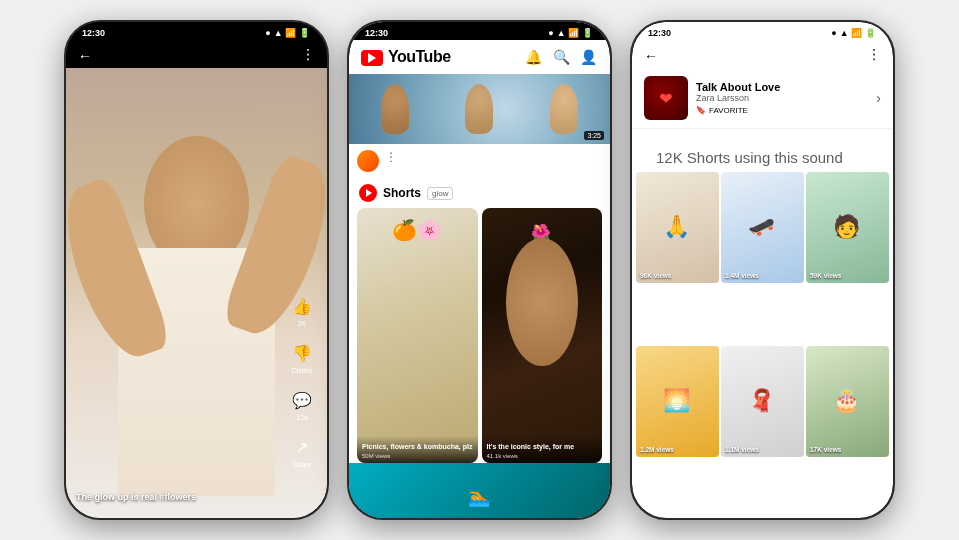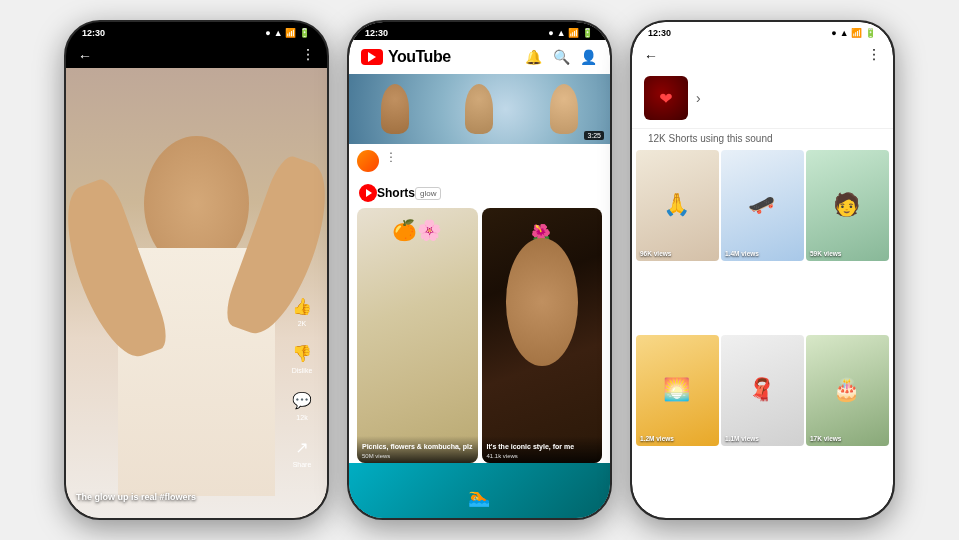--- a/index.html
+++ b/index.html
@@ -118,21 +118,21 @@
     .yt-header {
       display: flex;
       justify-content: space-between;
       align-items: center;
       padding: 8px 12px;
       flex-shrink: 0;
     }
 
     .yt-logo {
       display: flex;
-      align-items: center;
+      align-items: flex-end;
       gap: 5px;
     }
 
     .yt-logo-icon {
       width: 22px;
       height: 16px;
       background: #FF0000;
       border-radius: 4px;
       display: flex;
       align-items: center;
@@ -227,20 +227,21 @@
     .more-icon {
       color: #606060;
       font-size: 12px;
     }
 
     
     .shorts-header {
       display: flex;
       align-items: center;
       padding: 6px 10px;
+      gap: 6px;
     }
 
     .shorts-icon {
       width: 18px;
       height: 18px;
       background: #FF0000;
       border-radius: 50%;
       display: flex;
       align-items: center;
       justify-content: center;
@@ -379,23 +380,24 @@
       color: #000;
       margin-top: 3px;
     }
 
     .music-chevron {
       color: #606060;
       font-size: 14px;
     }
 
     .sounds-count {
-      padding: 4px 16px 6px;
-      font-size: 10px;
+      padding: 4px 24px 6px;
+      font-size: 15px;
       color: #606060;
+      margin-top: 16px;
     }
 
     .shorts-grid-3 {
       display: grid;
       grid-template-columns: 1fr 1fr 1fr;
       gap: 2px;
       padding: 0 4px;
       flex: 1;
     }
 
@@ -589,20 +591,28 @@
 
     <div class="p3-header">
       <span class="back-arrow">←</span>
       <span style="font-size:14px;">⋮</span>
     </div>
 
     <div class="music-card">
       <div class="music-thumb">
         <span class="music-heart">❤</span>
       </div>
+      <div class="music-info">
+        <div class="music-title">Talk About Love</div>
+        <div class="music-artist">Zara Larsson</div>
+        <div class="music-fav">
+          <span>🔖</span>
+          <span>FAVORITE</span>
+        </div>
+      </div>
       <span class="music-chevron">›</span>
     </div>
 
     <div class="sounds-count">
       <span>12K Shorts using this sound</span>
     </div>
 
     <div class="shorts-grid-3">
 
       <div class="short-item si-1">

